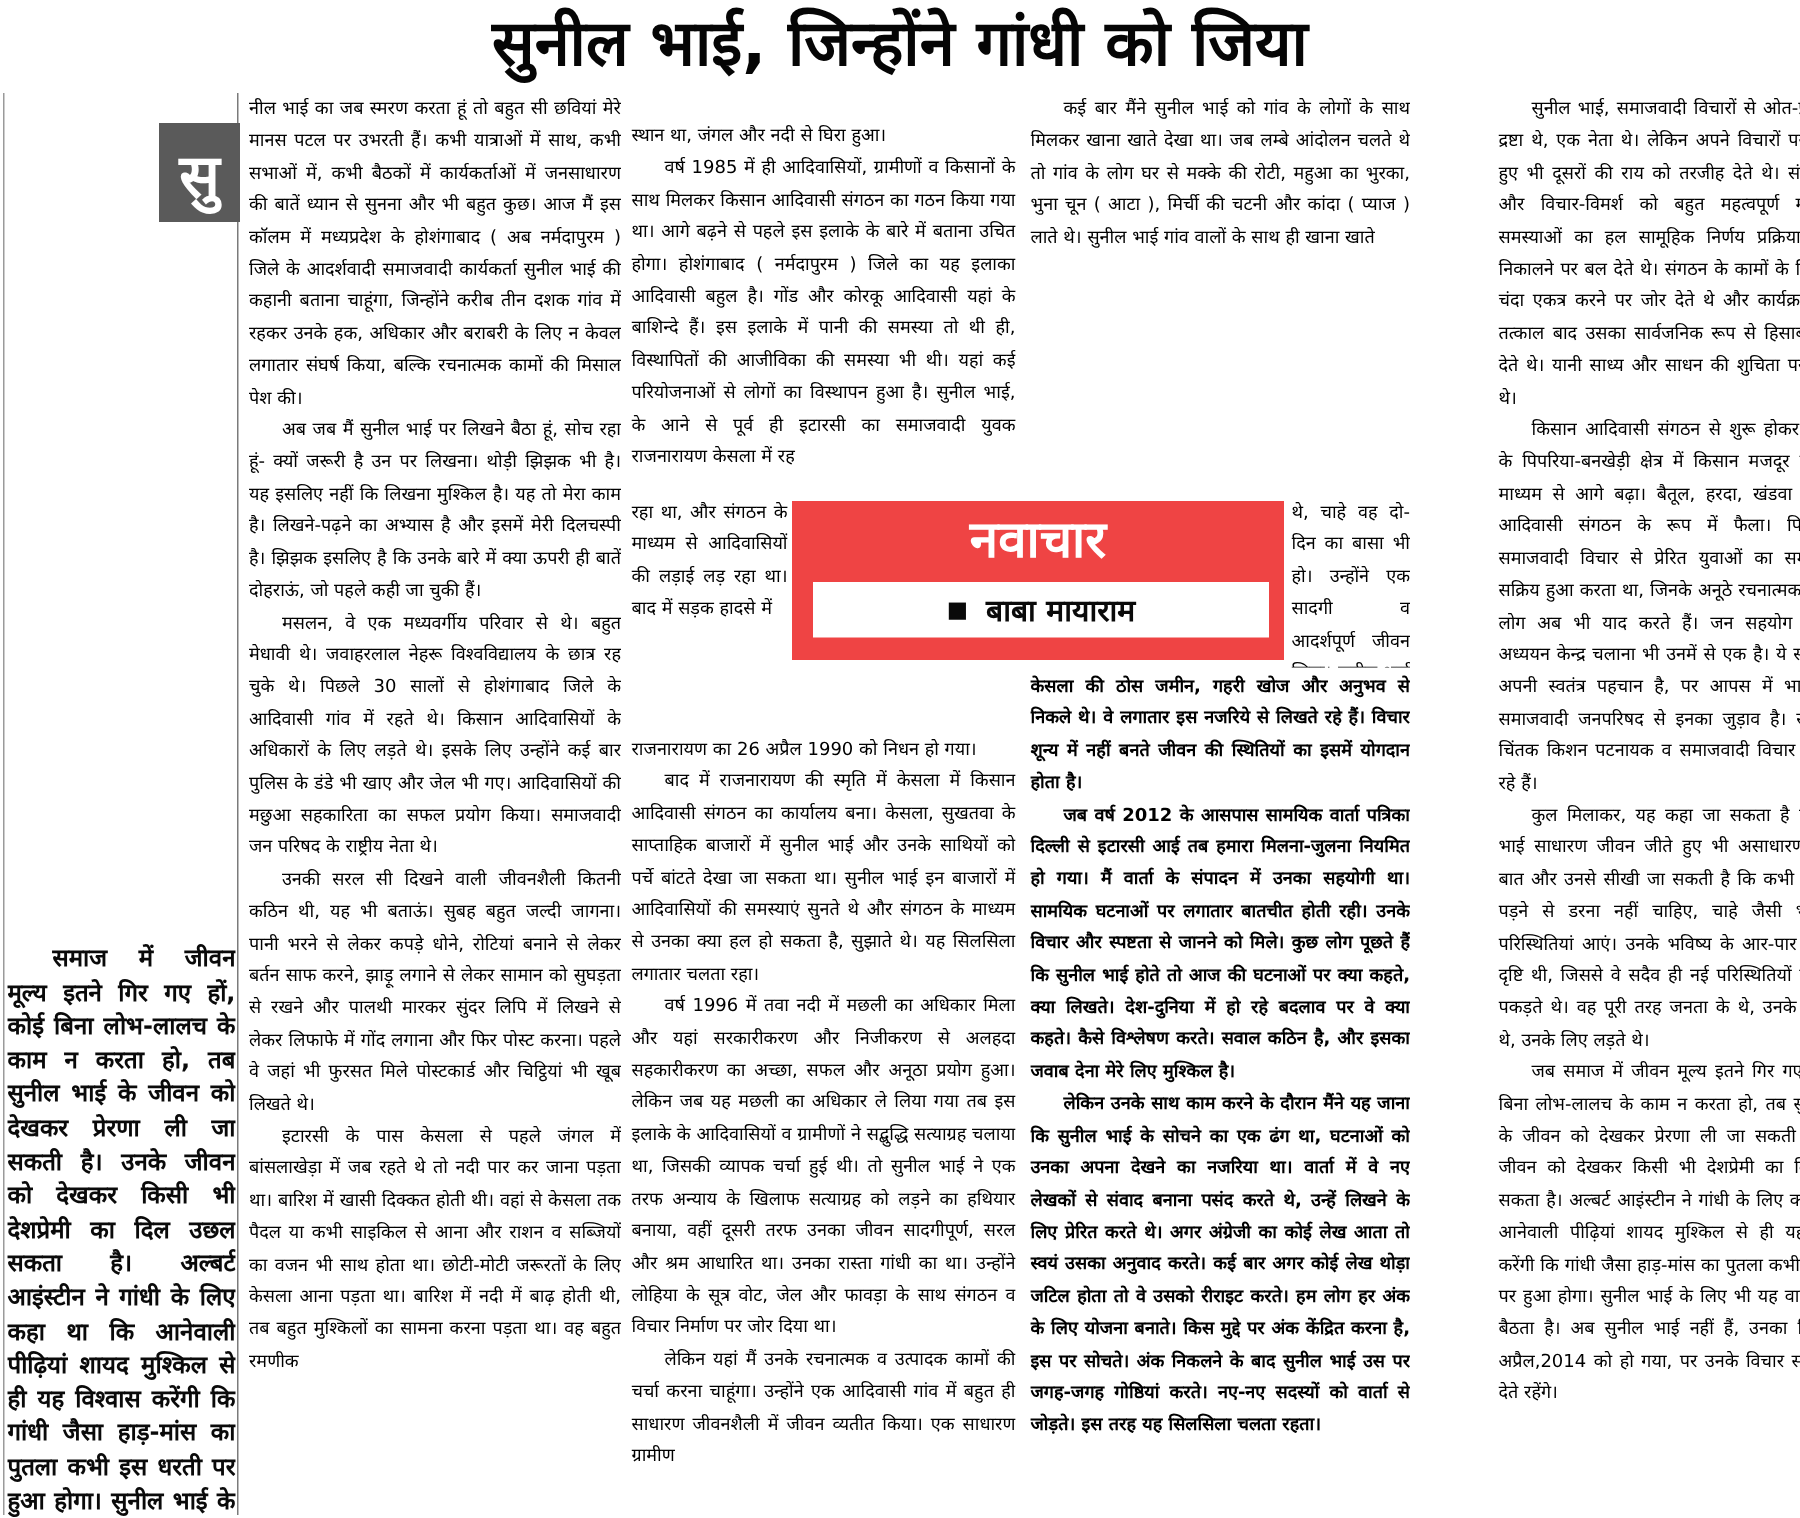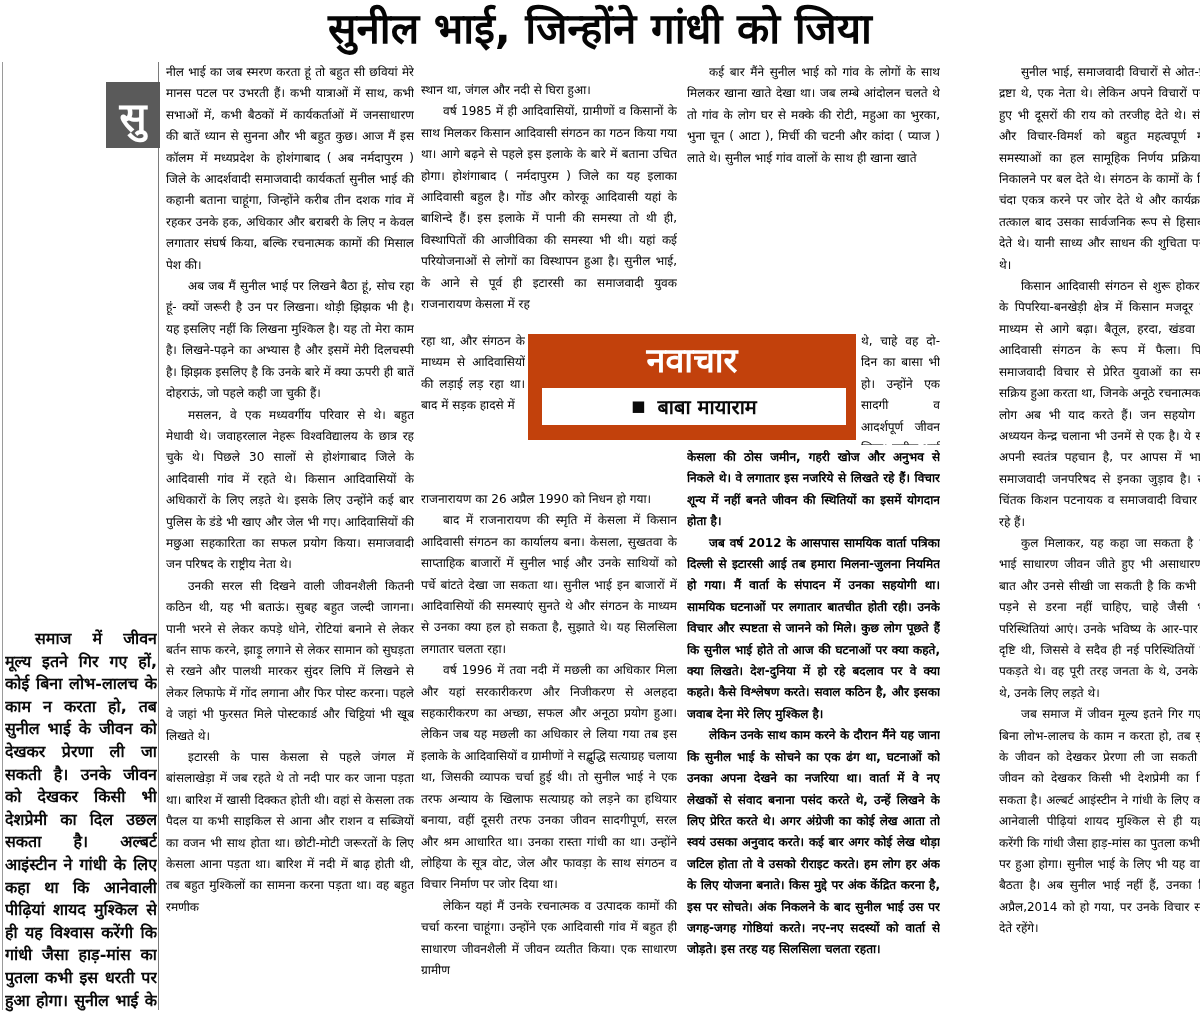--- a/index.html
+++ b/index.html
@@ -43,21 +43,21 @@
   #c2a { left:421px; top:80px;  width:256px; height:268px; }
   #c2b { left:421px; top:331px; width:104px; height:114px; }
   #c2c { left:421px; top:447px; width:256px; height:563px;margin-top:42px; }
   #c3a { left:687px; top:62px;  width:253px; height:268px; }
   #c3b { left:861px; top:331px; width:79px;  height:114px; }
   #c3c { left:687px; top:447px; width:253px; height:563px;font-weight:bold; }
   #c4  { left:951px; top:62px;  width:245px; height:948px;margin-left:48px; }
 
   .inset {
     position:absolute; left:528px; top:334px; width:328px; height:106px;
-    background:#c2410c; z-index:5;
+    background:#ef4444; z-index:5;
   }
   .inset-title {
     color:#ffffff; text-align:center; font-size:34px; font-weight:700;
     line-height:52px; margin:0; white-space:nowrap;
   }
   .inset-strip {
     position:absolute; left:14px; right:10px; top:54px; height:37px;
     background:#ffffff; display:flex; align-items:center; justify-content:center;
     gap:12px; font-size:20px; font-weight:700; color:#0a0a0a;
   }

